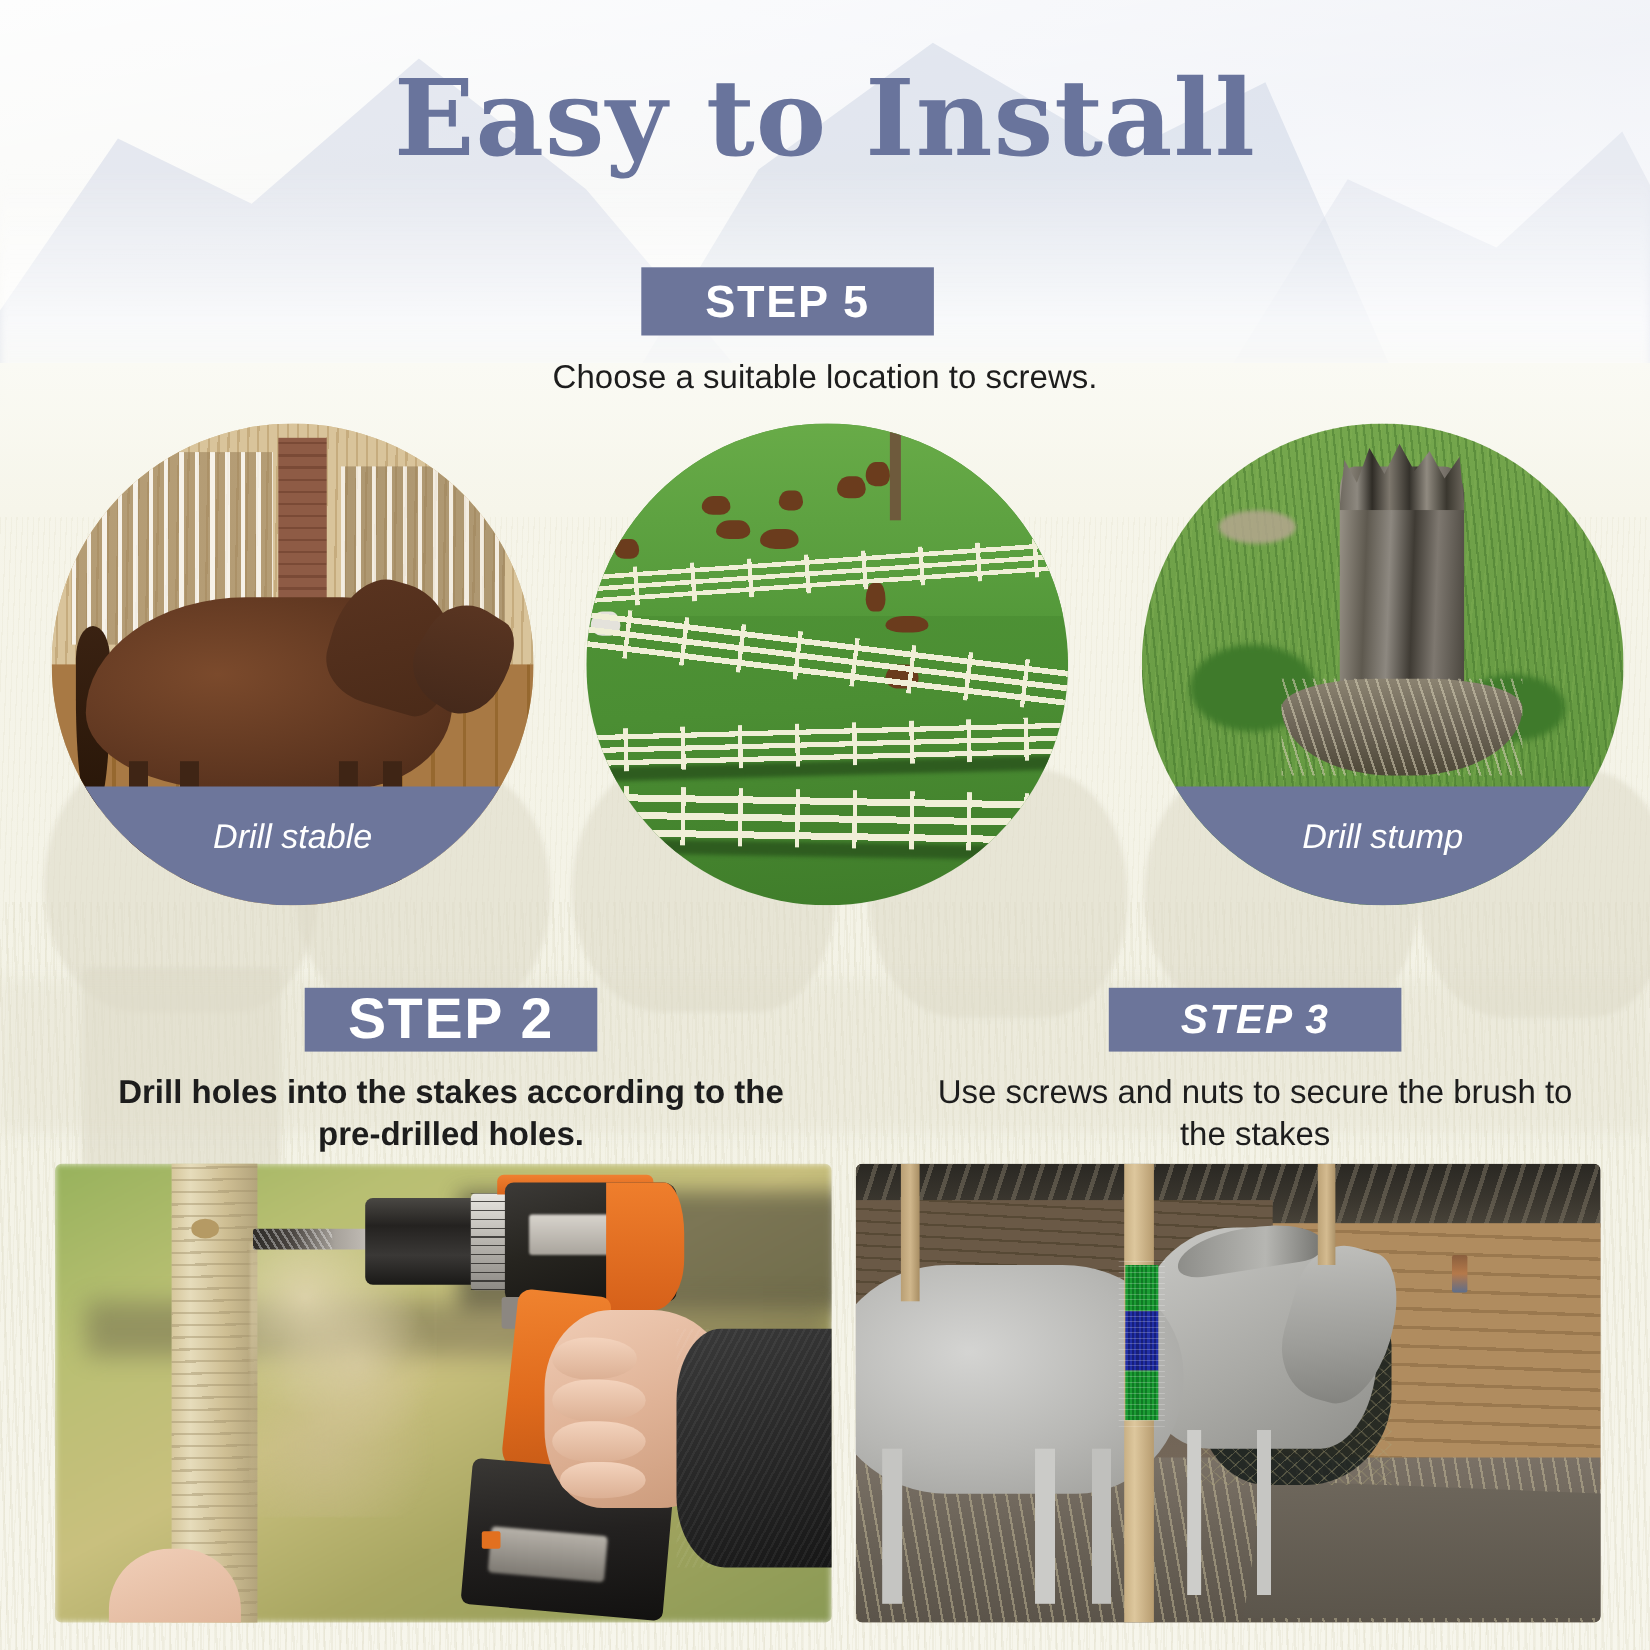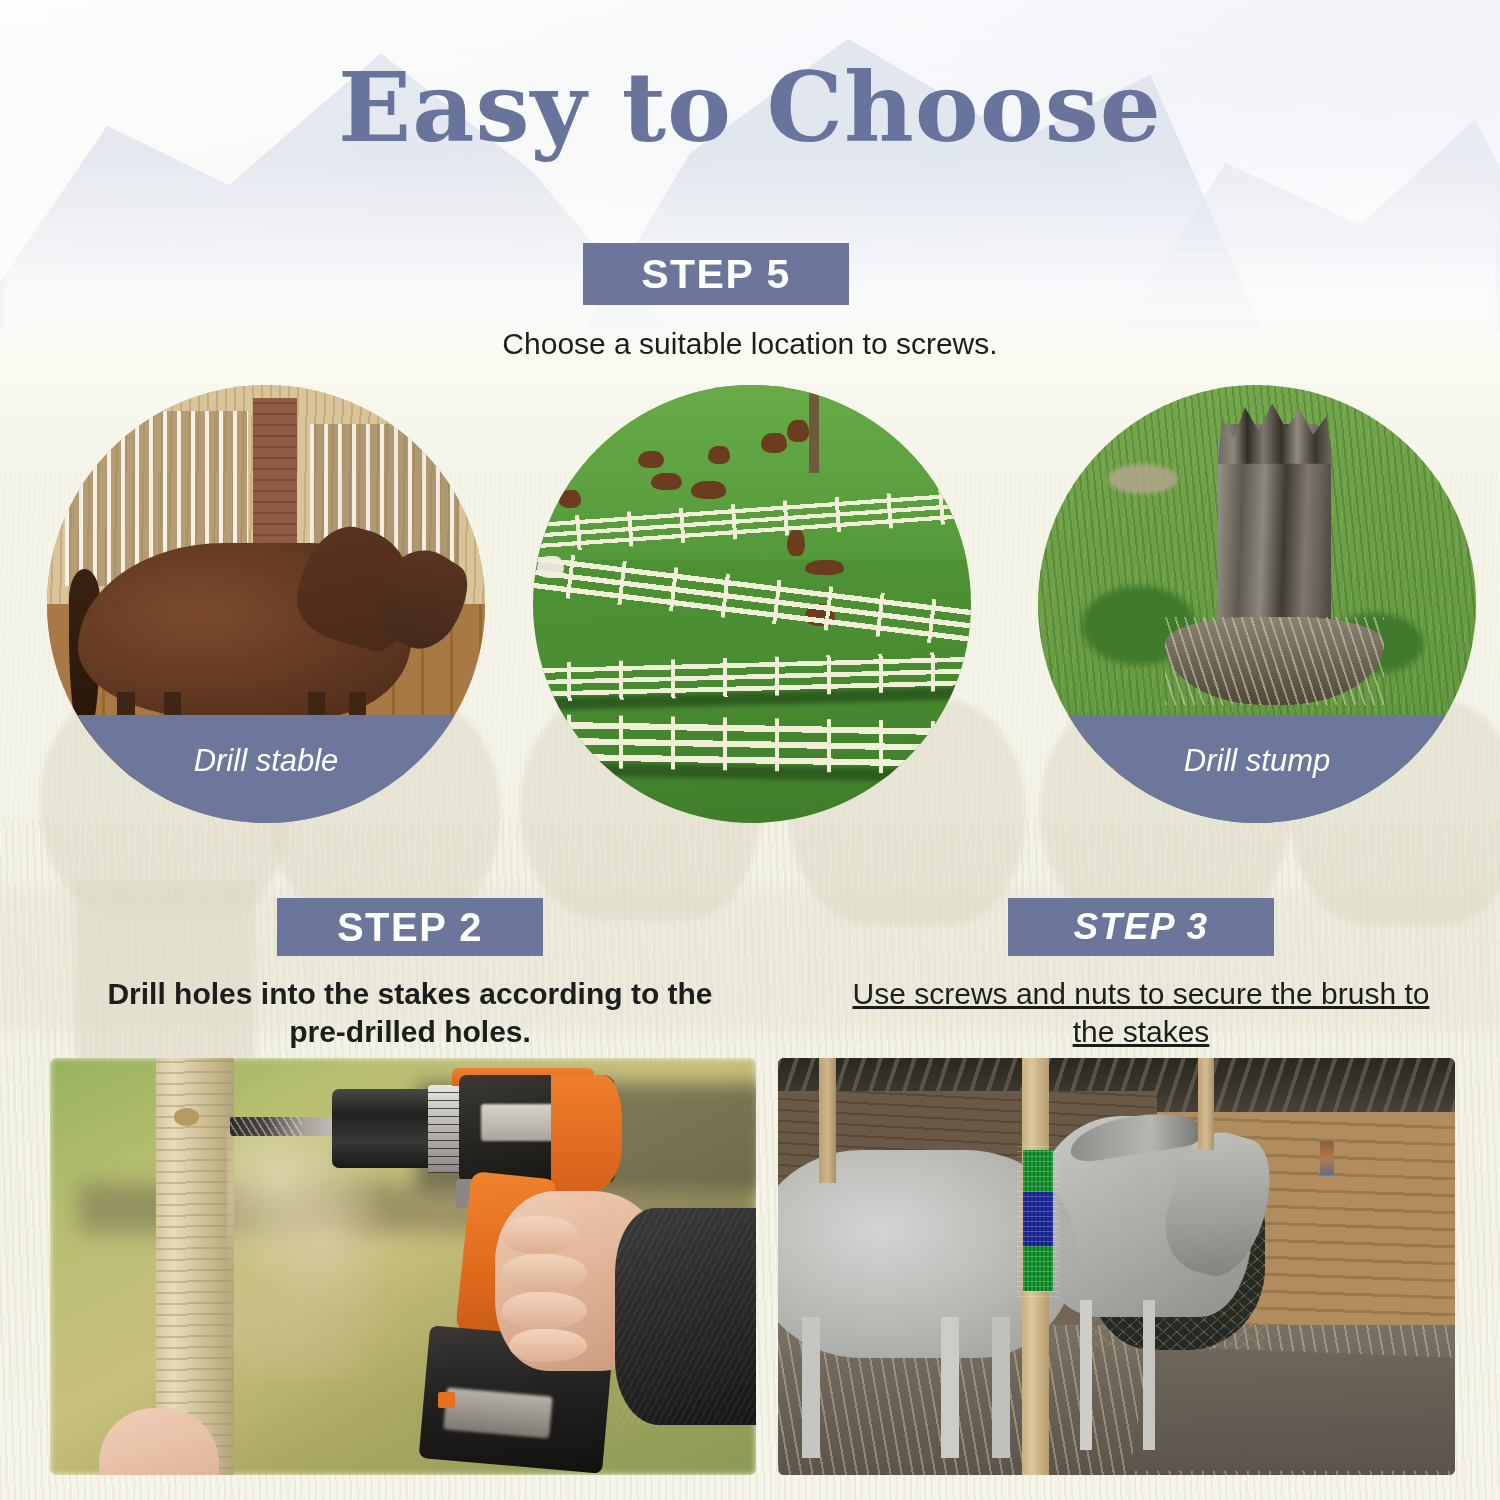--- a/index.html
+++ b/index.html
@@ -107,34 +107,34 @@
     position: absolute;
     background: #6c759a;
     color: #ffffff;
     font-weight: 700;
     letter-spacing: 1.5px;
     display: flex;
     align-items: center;
     justify-content: center;
   }
   .badge.s1 { left: 583px; top: 243px; width: 266px; height: 62px; font-size: 41px; }
-  .badge.s2 { left: 277px; top: 898px; width: 266px; height: 58px; font-size: 40px; }
+  .badge.s2 { left: 277px; top: 898px; width: 266px; height: 58px; font-size: 52px; }
   .badge.s3 { left: 1008px; top: 898px; width: 266px; height: 58px; font-size: 37px; font-style: italic; }
 
   
   .step-desc {
     position: absolute;
     text-align: center;
     color: #1d1d1d;
     font-size: 30px;
     line-height: 1.26;
   }
   .step-desc.d1 { left: 350px; top: 325px; width: 800px; }
   .step-desc.d2 { left: 105px; top: 975px; width: 610px; font-weight: bold; }
-  .step-desc.d3 { left: 836px; top: 975px; width: 610px; text-decoration: underline; }
+  .step-desc.d3 { left: 836px; top: 975px; width: 610px; }
 
   
   .circle {
     position: absolute;
     width: 438px; height: 438px;
     border-radius: 50%;
     overflow: hidden;
   }
   .circle.c1 { left: 47px;   top: 385px; }
   .circle.c2 { left: 533px;  top: 385px; }
@@ -561,21 +561,21 @@
   <div class="ghost-horse" style="left:40px;  top:680px; width:250px; height:240px; border-radius:40% 36% 30% 34% / 52% 50% 48% 48%;"></div>
   <div class="ghost-horse" style="left:75px; top:880px; width:180px; height:180px; border-radius:6px;"></div>
   <div class="ghost-horse" style="left:270px; top:700px; width:230px; height:220px; border-radius:38% 34% 32% 34% / 52% 50% 48% 48%;"></div>
   <div class="ghost-horse" style="left:520px; top:690px; width:240px; height:230px; border-radius:38% 36% 30% 34% / 52% 50% 48% 48%;"></div>
   <div class="ghost-horse" style="left:790px; top:700px; width:235px; height:225px; border-radius:38% 34% 32% 34% / 52% 50% 48% 48%;"></div>
   <div class="ghost-horse" style="left:1040px; top:690px; width:250px; height:235px; border-radius:38% 36% 30% 34% / 52% 50% 48% 48%;"></div>
   <div class="ghost-horse" style="left:1290px; top:700px; width:230px; height:225px; border-radius:38% 34% 32% 34% / 52% 50% 48% 48%;"></div>
   <div class="ghost-horse" style="left:0; top:890px; width:1500px; height:140px; background:rgba(224,219,201,0.34); filter:blur(7px);"></div>
 </div>
 
-<div class="title">Easy to Choose</div>
+<div class="title">Easy to Install</div>
 
 <div class="badge s1">STEP 5</div>
 <div class="step-desc d1">Choose a suitable location to screws.</div>
 
 <div class="circle c1">
   <div class="circle-photo ph-stable">
     <div class="st-wall"></div>
     <div class="st-bars"></div>
     <div class="st-brick"></div>
     <div class="st-bars2"></div>

